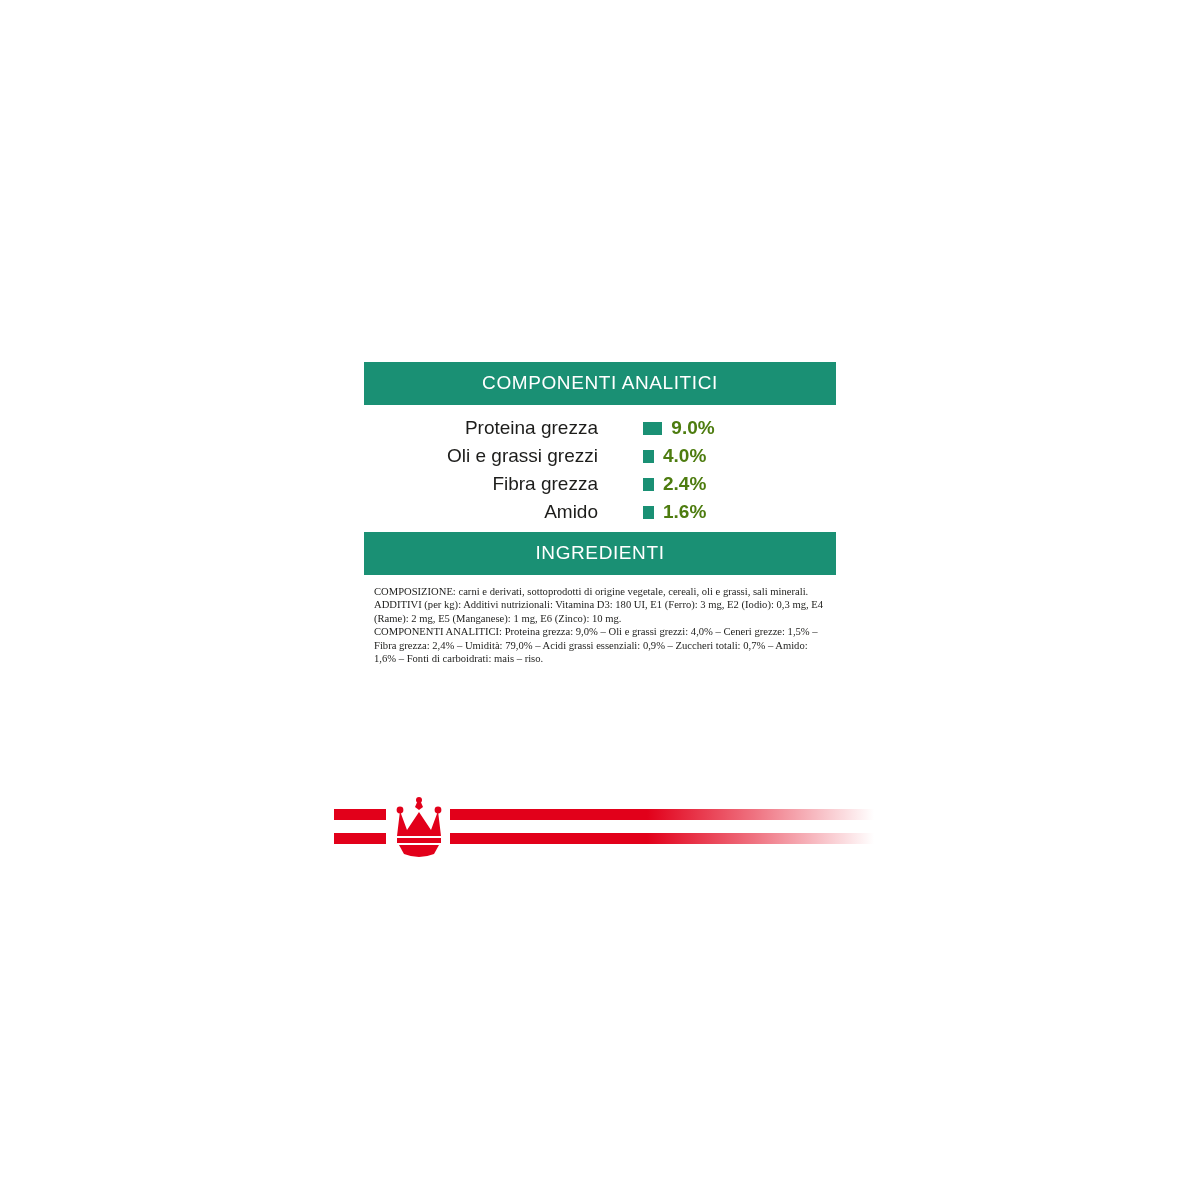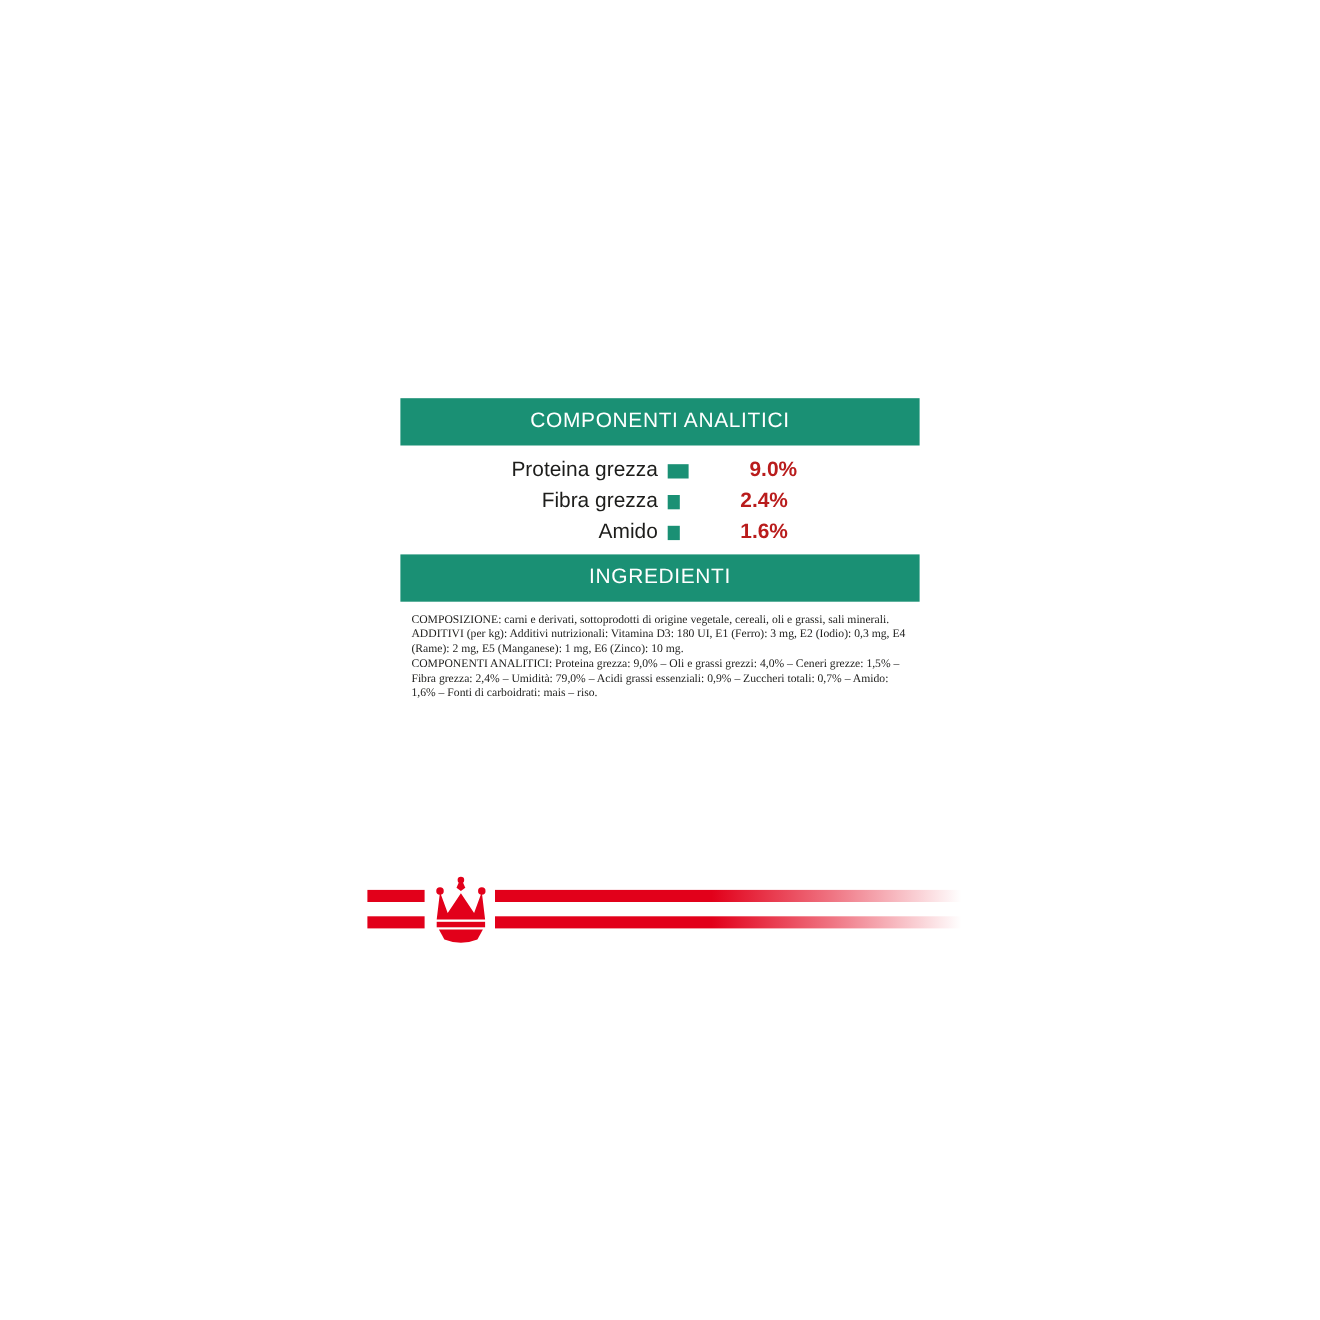--- a/index.html
+++ b/index.html
@@ -45,20 +45,21 @@
   }
 
   
   .chart {
     padding: 9px 0 6px 0;
   }
   .chart-row {
     display: flex;
     align-items: center;
     height: 28px;
+    gap: 36px;
   }
   .chart-label {
     width: 234px;
     text-align: right;
     font-size: 19px;
     color: #1d1d1b;
     padding-right: 9px;
     white-space: nowrap;
     font-family: "Liberation Sans", sans-serif;
   }
@@ -67,26 +68,25 @@
     display: flex;
     align-items: center;
   }
   .chart-bar {
     height: 13px;
     background: #1a9074;
     display: block;
   }
   .chart-value {
     font-size: 19px;
-    color: #b91c1c;
+    color: #4d7c0f;
     font-weight: bold;
     padding-left: 9px;
     white-space: nowrap;
     font-family: "Liberation Sans", sans-serif;
-    margin-left: 46px;
   }
 
   
   .ingredients-body {
     padding: 10px 10px 12px 10px;
     font-size: 10.6px;
     line-height: 13.4px;
     color: #1d1d1b;
     text-align: left;
     font-family: Liberation Serif, serif;
@@ -138,20 +138,27 @@
   <div class="panel">
 
     <div class="section-bar">COMPONENTI ANALITICI</div>
 
     <div class="chart" id="chart">
         <div class="chart-row">
           <div class="chart-label">Proteina grezza</div>
           <div class="chart-bar-wrap">
             <span class="chart-bar" style="background: rgb(26, 144, 116); width: 19.3671px;"></span>
             <span class="chart-value">9.0%</span>
+          </div>
+        </div>
+        <div class="chart-row">
+          <div class="chart-label">Oli e grassi grezzi</div>
+          <div class="chart-bar-wrap">
+            <span class="chart-bar" style="background: rgb(26, 144, 116); width: 11px;"></span>
+            <span class="chart-value">4.0%</span>
           </div>
         </div>
         <div class="chart-row">
           <div class="chart-label">Fibra grezza</div>
           <div class="chart-bar-wrap">
             <span class="chart-bar" style="background: rgb(26, 144, 116); width: 11px;"></span>
             <span class="chart-value">2.4%</span>
           </div>
         </div>
         <div class="chart-row">

